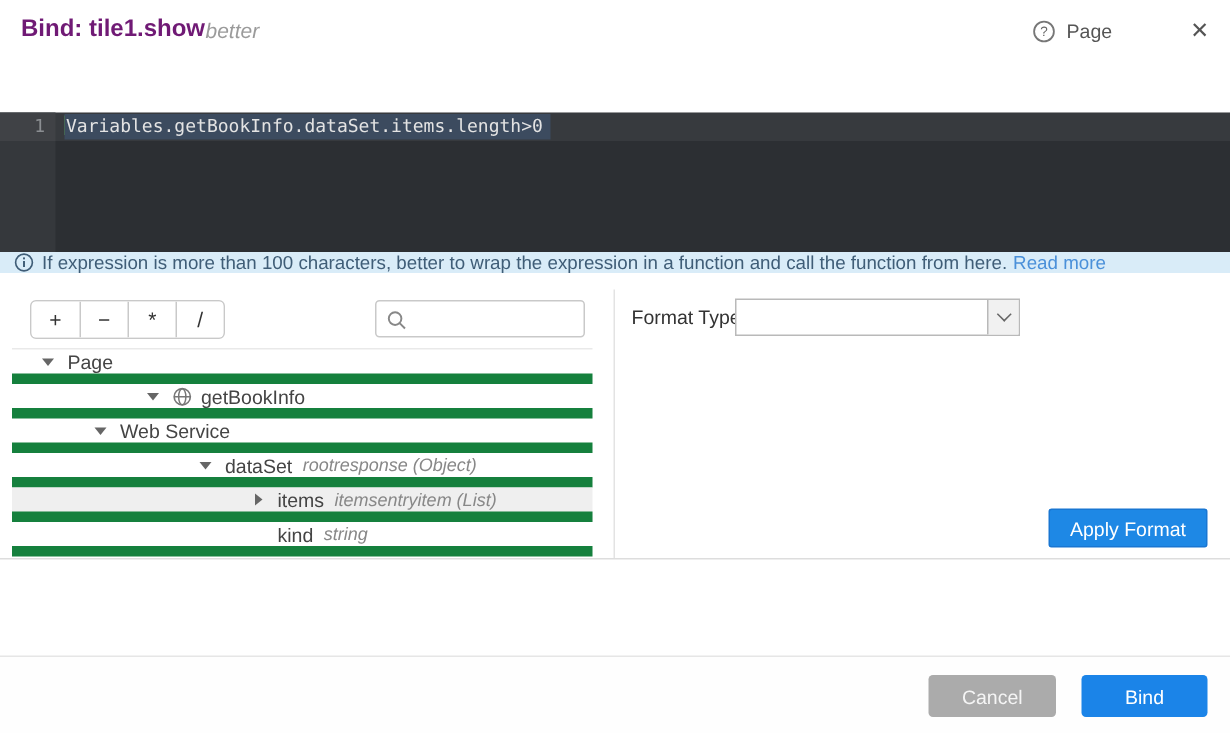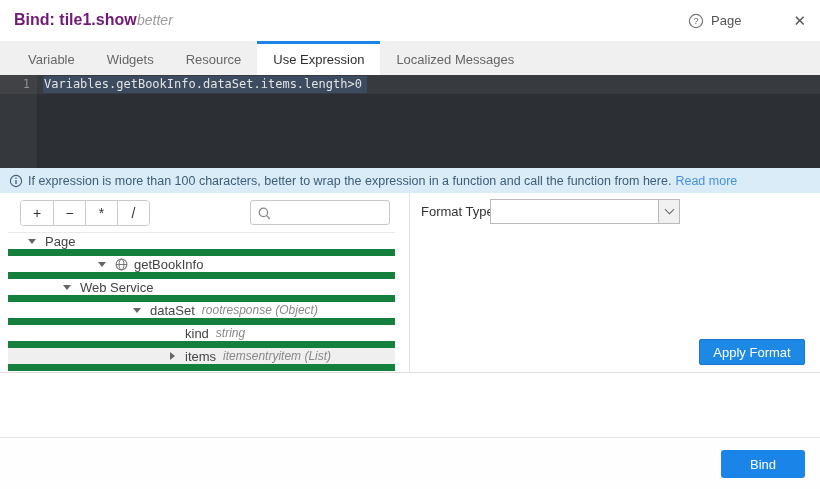--- a/index.html
+++ b/index.html
@@ -30,21 +30,21 @@
   .editor { position:absolute; top:75px; left:0; right:0; height:93px; background:#2c2f33;
     font-family:"DejaVu Sans Mono", monospace; font-size:12px; }
   .gutter { position:absolute; left:0; top:0; bottom:0; width:37px; background:#35383c; }
   .cur-line { position:absolute; left:0; right:0; top:0; height:19px; background:rgba(255,255,255,0.055); }
   .line-no { position:absolute; left:0; top:2px; width:30px; text-align:right; color:#8b8e92; }
   .code-line { position:absolute; left:43px; top:2px; white-space:nowrap; }
   .caret { display:inline-block; width:2px; height:13px; background:#62c554; vertical-align:-2px; margin-right:-2px; }
   .sel { background:#3c4b5f; color:#e3e3e3; padding:1px 5px 2px 1px; }
 
   
-  .infobar { position:absolute; top:168px; left:0; right:0; height:25px; background:#d9ecf8;
+  .infobar { position:absolute; top:168px; left:0; right:0; height:14px; background:#d9ecf8;
     display:flex; align-items:center; padding-left:9px; font-size:12.5px; color:#3f5d77; }
   .info-ic { margin-right:5px; display:inline-flex; }
   .read-more { color:#4a90d9; margin-left:4px; cursor:pointer; text-decoration:none; }
 
   
   .content { position:absolute; top:193px; left:0; right:0; height:180px; border-bottom:1px solid #ddd; }
   .left-pane { position:absolute; left:0; top:0; bottom:0; width:410px; border-right:1px solid #e3e3e3; }
   .right-pane { position:absolute; left:411px; top:0; bottom:0; right:0; }
 
   
@@ -106,27 +106,20 @@
               <circle cx="8" cy="8" r="6.6" fill="none" stroke="#777" stroke-width="1.2"></circle>
               <text x="8" y="11.2" text-anchor="middle" font-size="9" fill="#666" font-family="Liberation Sans, sans-serif">?</text>
             </svg>
         </span>
         <span>Page</span>
       </span>
       <span class="close-btn">✕</span>
     </div>
   </div>
 
-  <div class="tabbar">
-    <div class="tab">Variable</div>
-    <div class="tab">Widgets</div>
-    <div class="tab">Resource</div>
-    <div class="tab active">Use Expression</div>
-    <div class="tab">Localized Messages</div>
-  </div>
 
   <div class="editor">
     <div class="gutter"></div>
     <div class="cur-line"></div>
     <div class="line-no">1</div>
     <div class="code-line"><span class="caret"></span><span class="sel">Variables.getBookInfo.dataSet.items.length&gt;0</span></div>
   </div>
 
   <div class="infobar">
     <span class="info-ic">
@@ -175,42 +168,43 @@
         </div>
         <div class="tree-row" style="padding-left:55px">
           <span class="tri down"></span>
           <span>Web Service</span>
         </div>
         <div class="tree-row" style="padding-left:125px">
           <span class="tri down"></span>
           <span>dataSet</span>
           <span class="t-ann">rootresponse (Object)</span>
         </div>
-        <div class="tree-row" style="padding-left:177px">
-          <span>kind</span>
-          <span class="t-ann">string</span>
-        </div>
         <div class="tree-row selected" style="padding-left:160px">
           <span class="tri right"></span>
           <span>items</span>
           <span class="t-ann">itemsentryitem (List)</span>
+        </div>
+        <div class="tree-row" style="padding-left:177px">
+          <span>kind</span>
+          <span class="t-ann">string</span>
         </div>
       </div>
     </div>
 
     <div class="right-pane">
       <span class="fmt-label">Format Type</span>
       <div class="fmt-select">
         <span></span>
         <span class="fmt-chev">
           <span class="chev"></span>
         </span>
       </div>
       <button class="apply-btn">Apply Format</button>
     </div>
 
   </div>
 
   <div class="footer">
+    <button class="btn btn-cancel">Cancel</button>
     <button class="btn btn-bind">Bind</button>
   </div>
 
 </div>
 
 </body></html>

